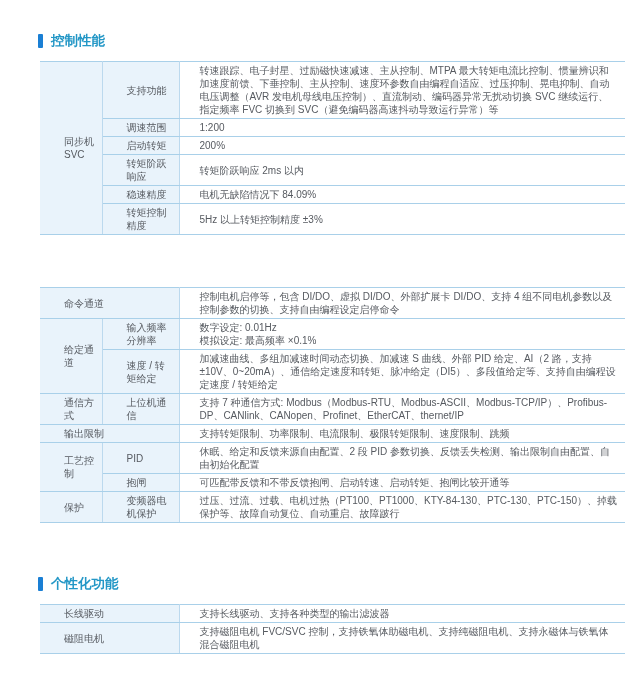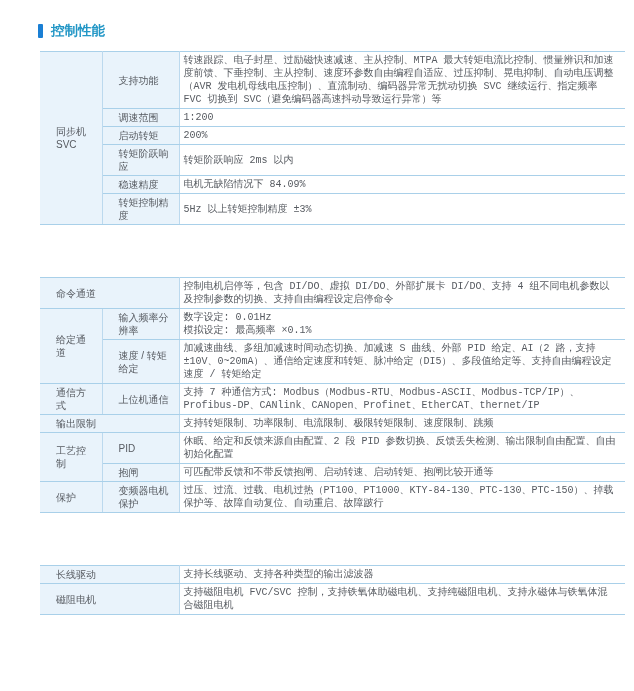--- a/index.html
+++ b/index.html
@@ -8,21 +8,21 @@
     width: 634px;
     min-height: 691px;
     font-family: "Liberation Sans", "DejaVu Sans", sans-serif;
     color: #54585f;
     padding-top: 22px;
   }
   .section { margin-bottom: 52px; }
   .sec-title {
     display: flex;
     align-items: center;
-    margin: 0 0 11px 38px;
+    margin: 10px 0 11px 38px;
     font-size: 13.5px;
     font-weight: bold;
     text-align: center;
   }
   .sec-bar {
     width: 5px;
     height: 14px;
     margin-right: 8px;
     border-radius: 1px;
     background: var(--accent-bar, #1a7fd4);
@@ -40,29 +40,28 @@
   td {
     border-bottom: 1px solid var(--table-border, #a9d0e9);
     font-size: 10px;
     line-height: 13px;
     vertical-align: middle;
     padding: 2px 6px;
   }
   td.lbl {
     background: var(--label-cell-bg, #e9f3fb);
     border-right: 1px solid #bcd9ee;
-    padding-left: 16px;
+    padding-left: 24px;
     color: #565a60;
   }
   td.val {
     color: #565a60;
     white-space: pre-line;
-    padding-left: 4px;
+    padding-left: 20px;
     padding-right: 8px;
-    font-family: Liberation Mono, monospace;
   }
 </style>
 </head>
 <body>
 
 <div class="section">
   <div class="sec-title">
     <span class="sec-bar"></span>
     <span class="sec-text">控制性能</span>
   </div>
@@ -145,20 +144,24 @@
     <tr>
       <td class="lbl">保护</td>
       <td class="lbl">变频器电机保护</td>
       <td class="val">过压、过流、过载、电机过热（PT100、PT1000、KTY-84-130、PTC-130、PTC-150）、掉载保护等、故障自动复位、自动重启、故障跛行</td>
     </tr>
   </tbody>
     </table>
 </div>
 
 <div class="section">
+  <div class="sec-title">
+    <span class="sec-bar"></span>
+    <span class="sec-text">个性化功能</span>
+  </div>
   <table class="spec">
     <colgroup>
         <col class="w1">
         <col class="w2">
         <col>
       </colgroup>
     <tbody>
     <tr>
       <td class="lbl" colspan="2">长线驱动</td>
       <td class="val">支持长线驱动、支持各种类型的输出滤波器</td>

